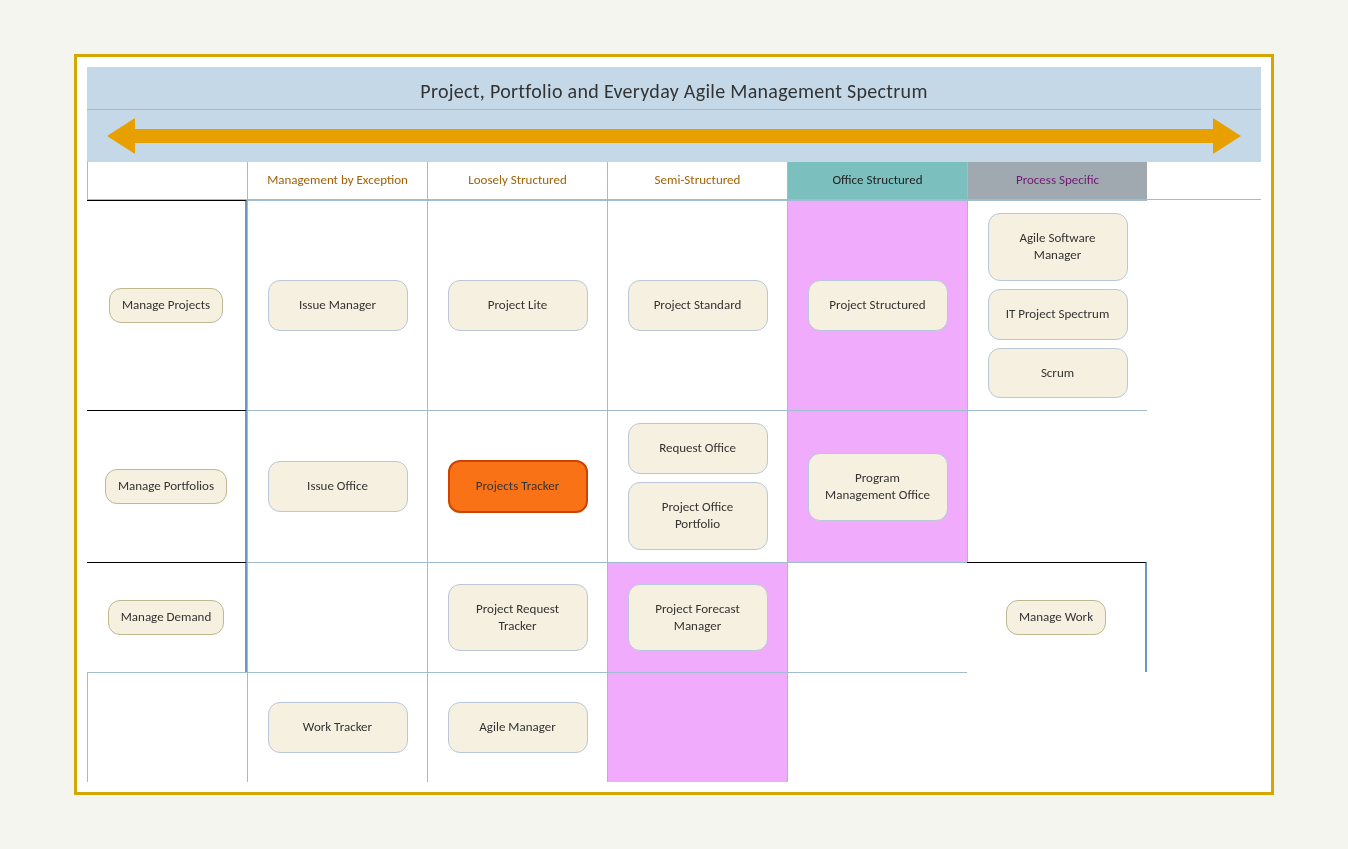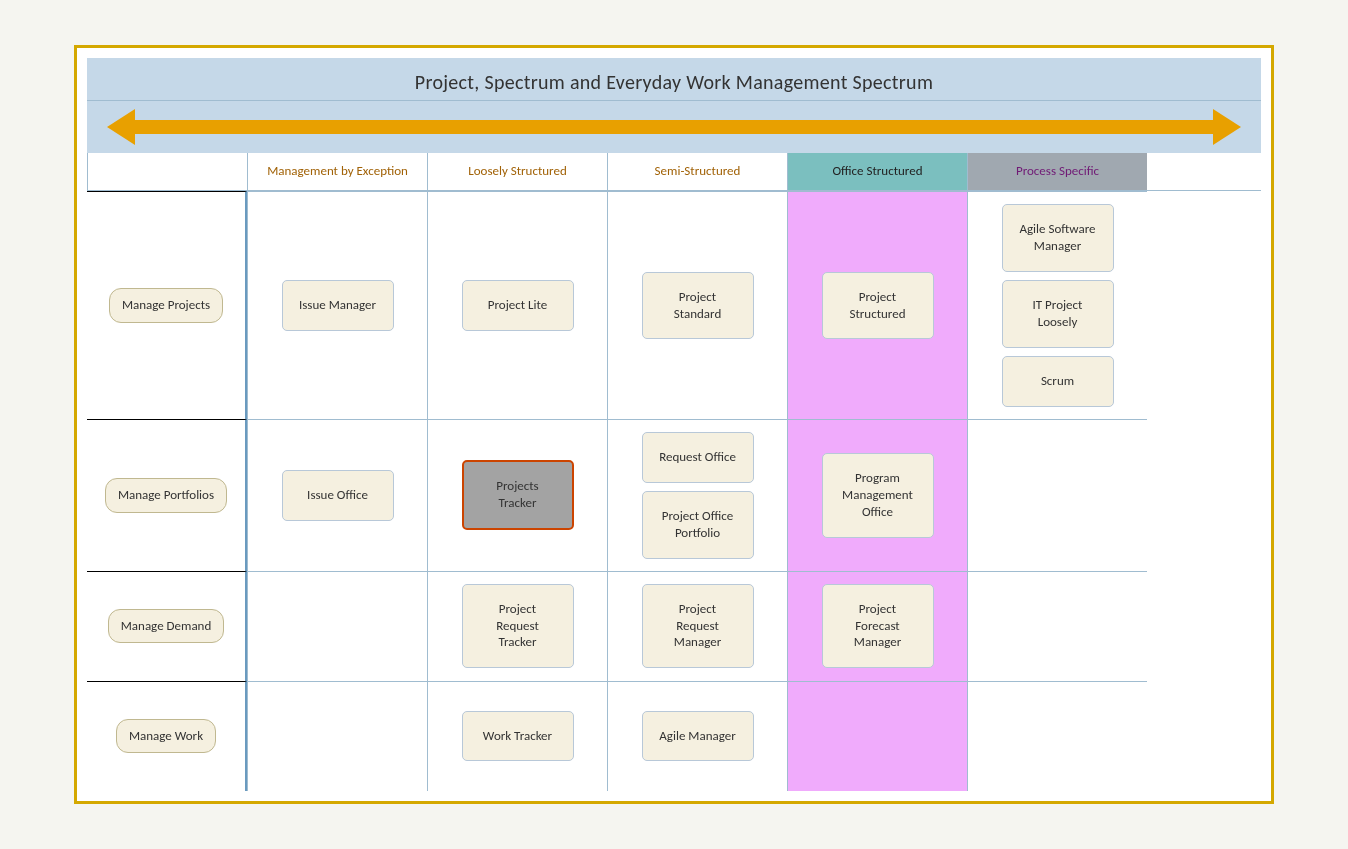--- a/index.html
+++ b/index.html
@@ -148,42 +148,42 @@
       min-height: 110px;
     }
 
     .grid-cell.blue-bg {
       background: #f0abfc;
     }
 
     .item-box {
       background: #f5f0e0;
       border: 1px solid #b8c8d8;
-      border-radius: 5px;
+      border-radius: 12px;
       padding: 16px 14px;
       text-align: center;
       font-size: 13px;
       color: #333;
       line-height: 1.3;
-      width: 112px;
+      width: 140px;
     }
 
     .item-box.highlighted {
       border: 2px solid #cc4400;
-      background: #a3a3a3;
+      background: #f97316;
     }
   </style>
 </head>
 <body>
 
 <div class="outer-border">
   <div class="diagram-container">
 
     <div class="header-section">
-      <div class="main-title">Project, Spectrum and Everyday Work Management Spectrum</div>
+      <div class="main-title">Project, Portfolio and Everyday Agile Management Spectrum</div>
     </div>
 
     <div class="arrow-row">
       <div class="arrow-left"></div>
       <div class="arrow-line"></div>
       <div class="arrow-right"></div>
     </div>
 
     <div class="col-headers-row">
       <div class="col-header row-label-header"></div>
@@ -206,21 +206,21 @@
         <div class="item-box">Project Lite</div>
       </div>
       <div class="grid-cell">
         <div class="item-box">Project Standard</div>
       </div>
       <div class="grid-cell blue-bg">
         <div class="item-box">Project Structured</div>
       </div>
       <div class="grid-cell">
         <div class="item-box">Agile Software Manager</div>
-        <div class="item-box">IT Project Loosely</div>
+        <div class="item-box">IT Project Spectrum</div>
         <div class="item-box">Scrum</div>
       </div>
 
       <div class="row-label-cell">
         <div class="row-label-box">Manage Portfolios</div>
       </div>
       <div class="grid-cell">
         <div class="item-box">Issue Office</div>
       </div>
       <div class="grid-cell">
@@ -237,23 +237,20 @@
       </div>
 
       <div class="row-label-cell">
         <div class="row-label-box">Manage Demand</div>
       </div>
       <div class="grid-cell">
       </div>
       <div class="grid-cell">
         <div class="item-box">Project Request Tracker</div>
       </div>
-      <div class="grid-cell">
-        <div class="item-box">Project Request Manager</div>
-      </div>
       <div class="grid-cell blue-bg">
         <div class="item-box">Project Forecast Manager</div>
       </div>
       <div class="grid-cell">
       </div>
 
       <div class="row-label-cell">
         <div class="row-label-box">Manage Work</div>
       </div>
       <div class="grid-cell">

